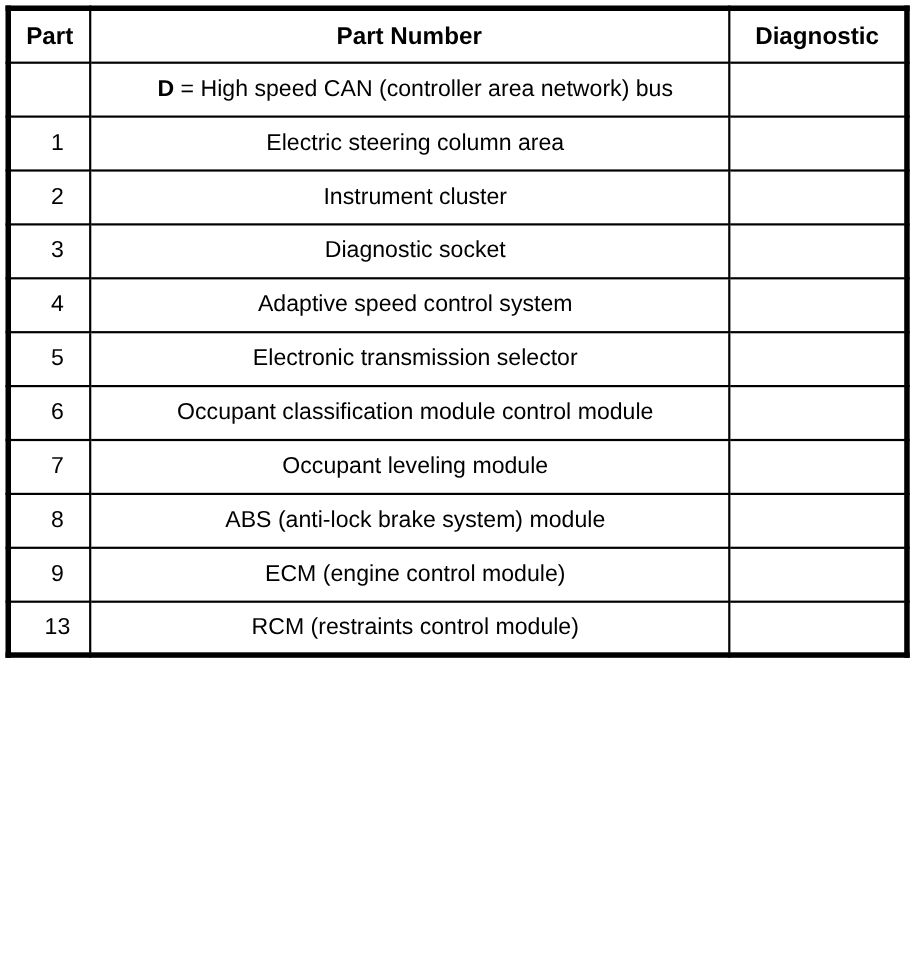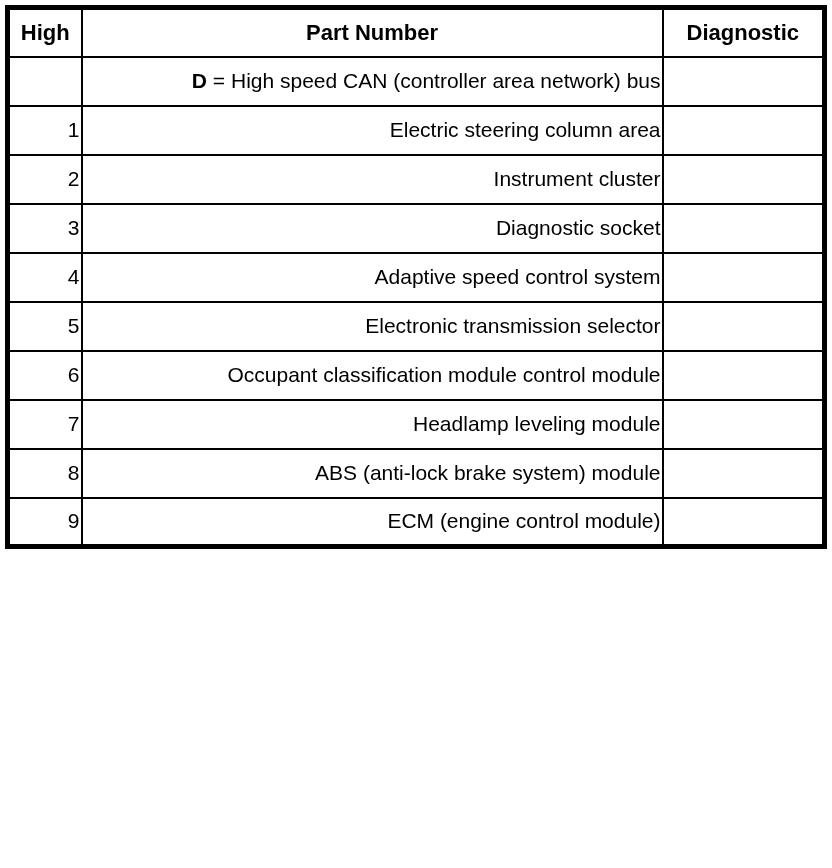--- a/index.html
+++ b/index.html
@@ -36,40 +36,40 @@
   }
   .parts-table th {
     font-size: 22px;
     font-weight: bold;
     text-align: center;
     padding: 0 4px;
   }
   .parts-table td {
     font-size: 21px;
     font-weight: normal;
-    text-align: right;
+    text-align: center;
   }
   .parts-table td.cell-item { padding-left: 15px; }
   .parts-table td.cell-part { padding-left: 12px; }
   .parts-table td.cell-desc { padding-left: 6px; }
   .legend-bold { font-weight: bold; }
 </style>
 </head>
 <body>
 
 <div class="page">
   <table class="parts-table">
     <colgroup>
       <col class="col-item">
       <col class="col-part">
       <col class="col-desc">
     </colgroup>
     <thead>
       <tr>
-        <th>High</th>
+        <th>Part</th>
         <th>Part Number</th>
         <th>Diagnostic</th>
       </tr>
     </thead>
     <tbody>
       <tr>
         <td class="cell-item"></td>
         <td class="cell-part">
           <span class="legend-bold">D</span><span> = High speed CAN (controller area network) bus</span>
         </td>
@@ -101,28 +101,33 @@
     <td class="cell-part">Electronic transmission selector</td>
     <td class="cell-desc"></td>
   </tr>
         <tr>
     <td class="cell-item">6</td>
     <td class="cell-part">Occupant classification module control module</td>
     <td class="cell-desc"></td>
   </tr>
         <tr>
     <td class="cell-item">7</td>
-    <td class="cell-part">Headlamp leveling module</td>
+    <td class="cell-part">Occupant leveling module</td>
     <td class="cell-desc"></td>
   </tr>
         <tr>
     <td class="cell-item">8</td>
     <td class="cell-part">ABS (anti-lock brake system) module</td>
     <td class="cell-desc"></td>
   </tr>
         <tr>
     <td class="cell-item">9</td>
     <td class="cell-part">ECM (engine control module)</td>
     <td class="cell-desc"></td>
   </tr>
+        <tr>
+    <td class="cell-item">13</td>
+    <td class="cell-part">RCM (restraints control module)</td>
+    <td class="cell-desc"></td>
+  </tr>
       </tbody>
   </table>
 </div>
 
 </body></html>

